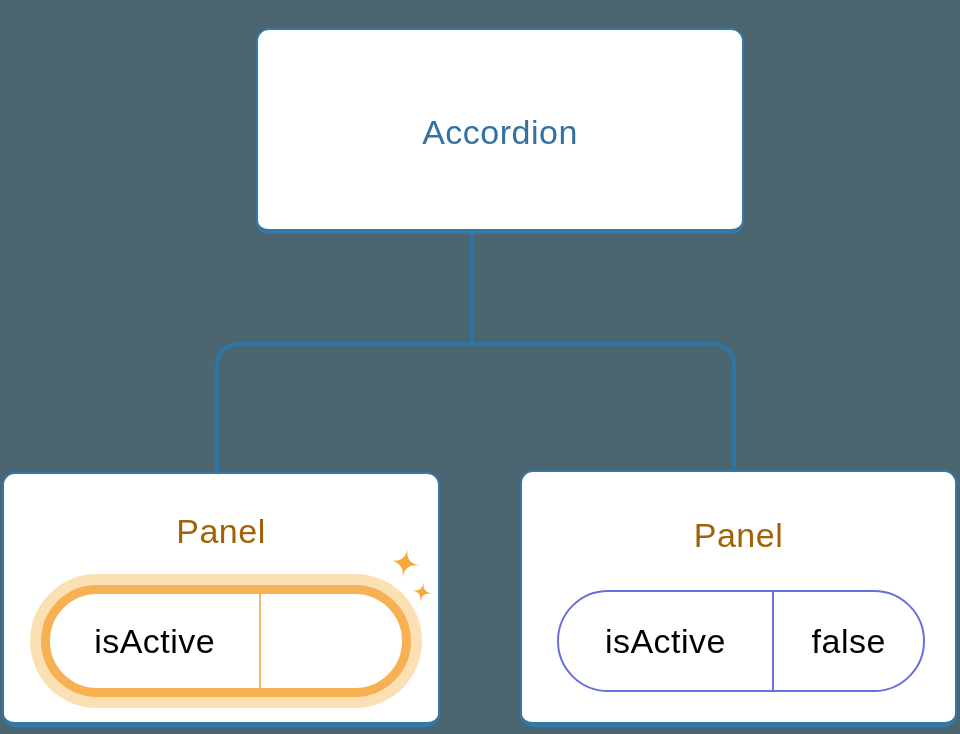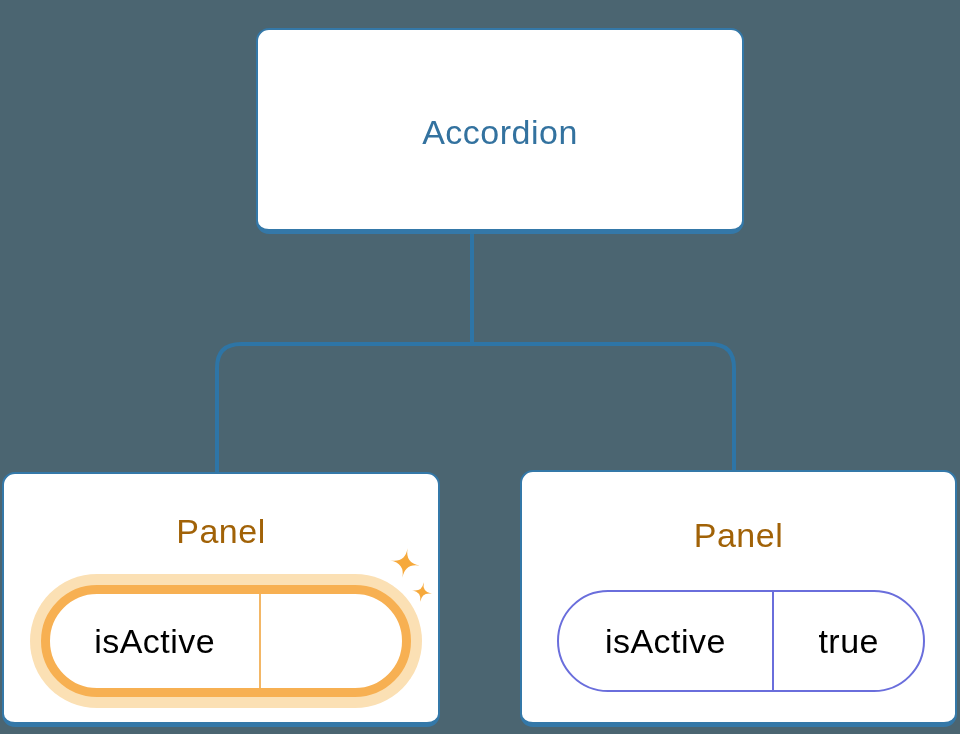--- a/index.html
+++ b/index.html
@@ -119,17 +119,17 @@
   <svg class="sparkles" viewBox="0 0 58 62" xmlns="http://www.w3.org/2000/svg" aria-hidden="true">
     <path fill="#F6A93C" transform="rotate(10 27 19)" d="M27 4 Q27 19 42 19 Q27 19 27 34 Q27 19 12 19 Q27 19 27 4 Z"></path>
     <path fill="#F6A93C" transform="rotate(10 44 48)" d="M44 38 Q44 48 54 48 Q44 48 44 58 Q44 48 34 48 Q44 48 44 38 Z"></path>
   </svg>
 
   <div class="node node-panel-right">
     <div class="panel-title">Panel</div>
     <div class="pill-inactive">
       <div class="cell cell-name">isActive</div>
       <div class="divider"></div>
-      <div class="cell cell-value">true</div>
+      <div class="cell cell-value">false</div>
     </div>
   </div>
 
 </div>
 
 </body></html>

